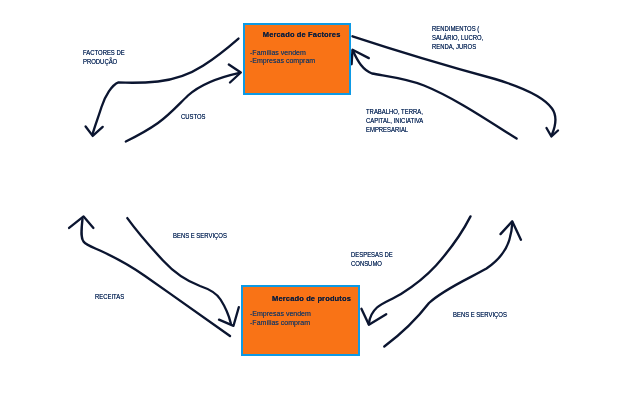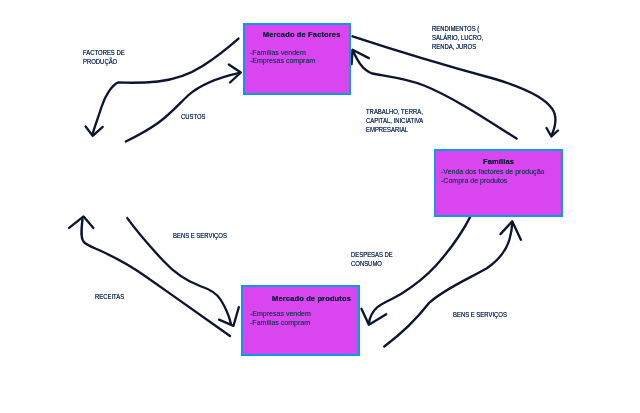--- a/index.html
+++ b/index.html
@@ -1,19 +1,19 @@
 <!DOCTYPE html>
 <html><head>
 <meta charset="utf-8">
 <style>
   html,body{margin:0;padding:0;}
   body{width:640px;height:413px;background:#ffffff;font-family:"Liberation Sans",sans-serif;overflow:hidden;position:relative;}
   #stage{position:absolute;left:0;top:0;width:640px;height:413px;background:#fff;}
   svg.arrows{position:absolute;left:0;top:0;pointer-events:none;}
-  .box{position:absolute;box-sizing:border-box;border:2.5px solid #0d9ae5;background:#d946ef;}
+  .box{position:absolute;box-sizing:border-box;border:2.5px solid #0d9ae5;background:#f97316;}
   .box .title{position:absolute;white-space:nowrap;font-weight:bold;color:#111f3c;font-size:7.5px;letter-spacing:0.14px;text-shadow:0 0 0.3px rgba(17,31,60,0.9);}
   
   .box .line{position:absolute;color:#243b5e;font-size:7.4px;white-space:nowrap;transform:scaleX(0.95);transform-origin:0 0;text-shadow:0 0 0.3px rgba(36,59,94,0.9);}
   .lbl{position:absolute;color:#14305f;font-size:7.6px;line-height:9.05px;white-space:pre;transform:scaleX(0.78);transform-origin:0 0;text-shadow:0 0 0.35px rgba(20,48,95,0.95);}
 </style>
 </head>
 <body>
 
 <div id="stage">
 
@@ -46,25 +46,20 @@
     </g>
   </svg>
 
   <div class="box" id="b-factores" style="left:242.8px;top:23.4px;width:108.3px;height:71.6px;">
     <div class="title" style="top:4.7px;left:18px;">Mercado de Factores</div>
     <div class="line" style="left:5px;top:22.3px;">-Famílias vendem</div>
     <div class="line" style="left:5px;top:30.9px;">-Empresas compram</div>
   </div>
 
 
-  <div class="box" id="b-familias" style="left:434px;top:148.8px;width:129.2px;height:68px;">
-    <div class="title" style="top:6.4px;left:47px;">Famílias</div>
-    <div class="line" style="left:5.1px;top:16.5px;">-Venda dos factores de produção</div>
-    <div class="line" style="left:5.1px;top:25.4px;">-Compra de produtos</div>
-  </div>
 
   <div class="box" id="b-produtos" style="left:241.1px;top:284.7px;width:118.6px;height:71.8px;">
     <div class="title" style="top:7.3px;left:29px;">Mercado de produtos</div>
     <div class="line" style="left:6.5px;top:22.6px;">-Empresas vendem</div>
     <div class="line" style="left:6.5px;top:31.1px;">-Famílias compram</div>
   </div>
 
   <div class="lbl" style="left:82.6px;top:48px;"><span>FACTORES DE</span><br><span>PRODUÇÃO</span></div>
   <div class="lbl" style="left:181.3px;top:111.8px;">CUSTOS</div>
   <div class="lbl" style="left:432px;top:23.5px;"><span>RENDIMENTOS (</span><br><span>SALÁRIO, LUCRO,</span><br><span>RENDA, JUROS</span></div>

